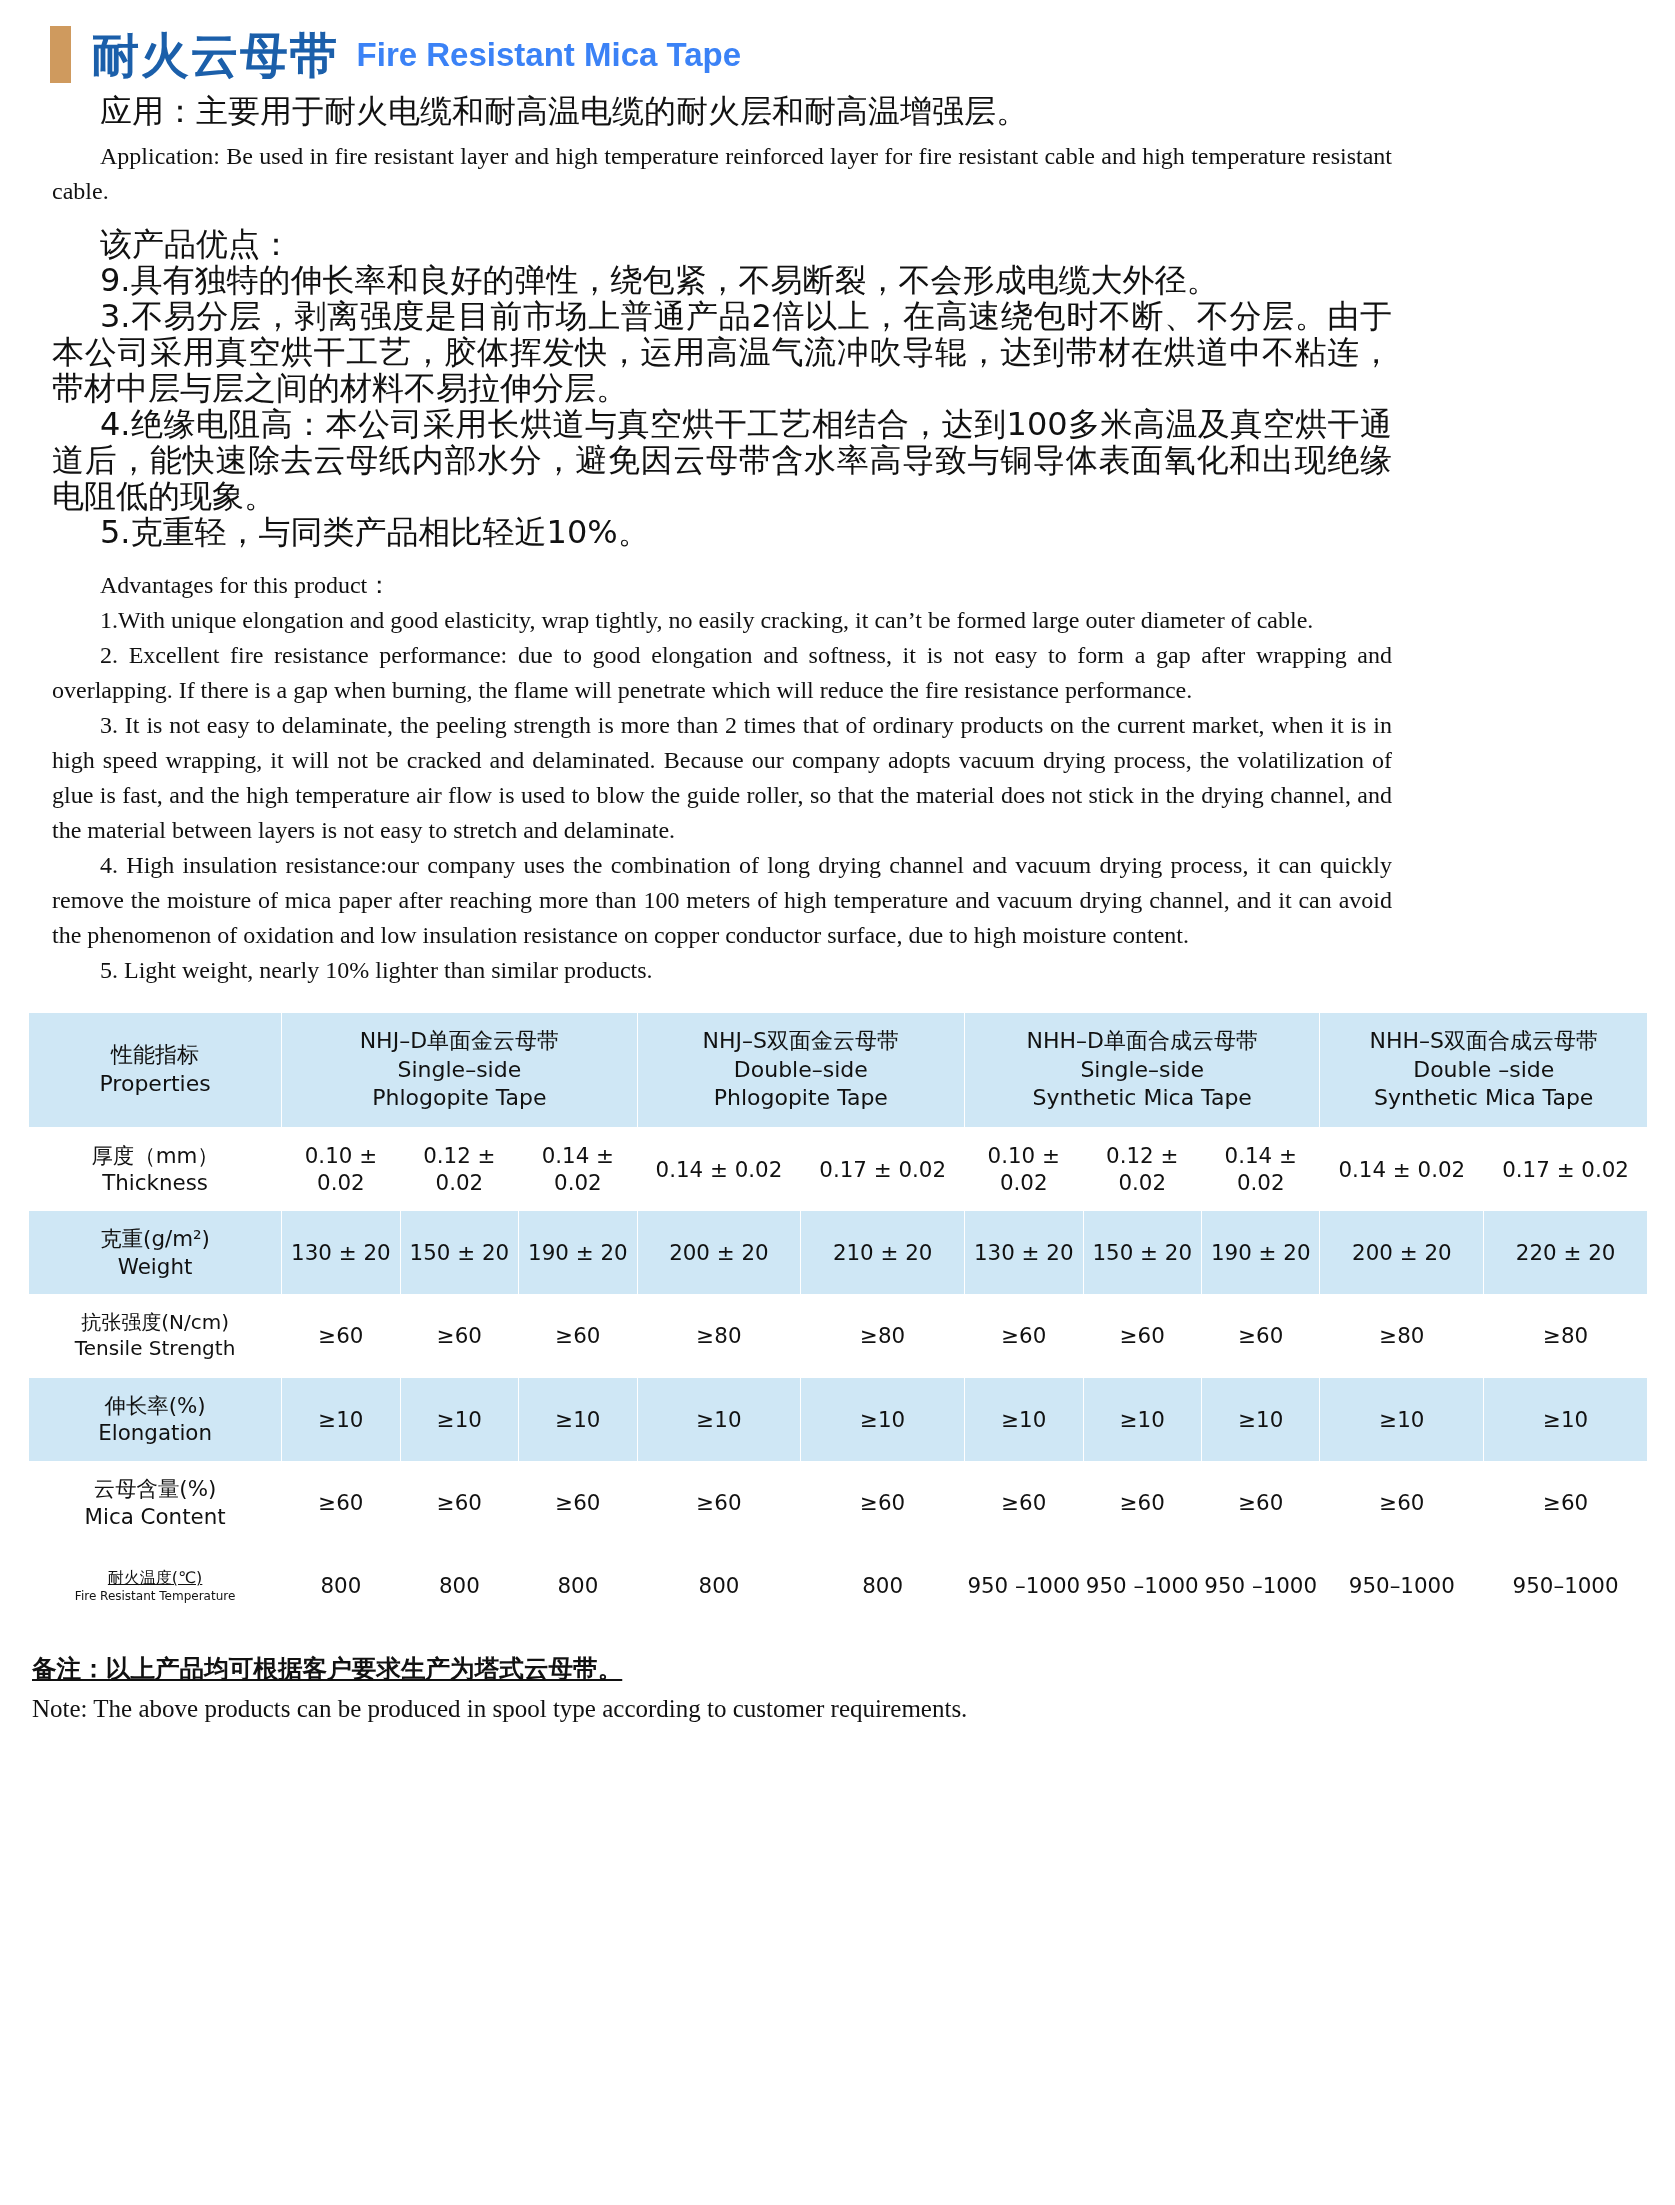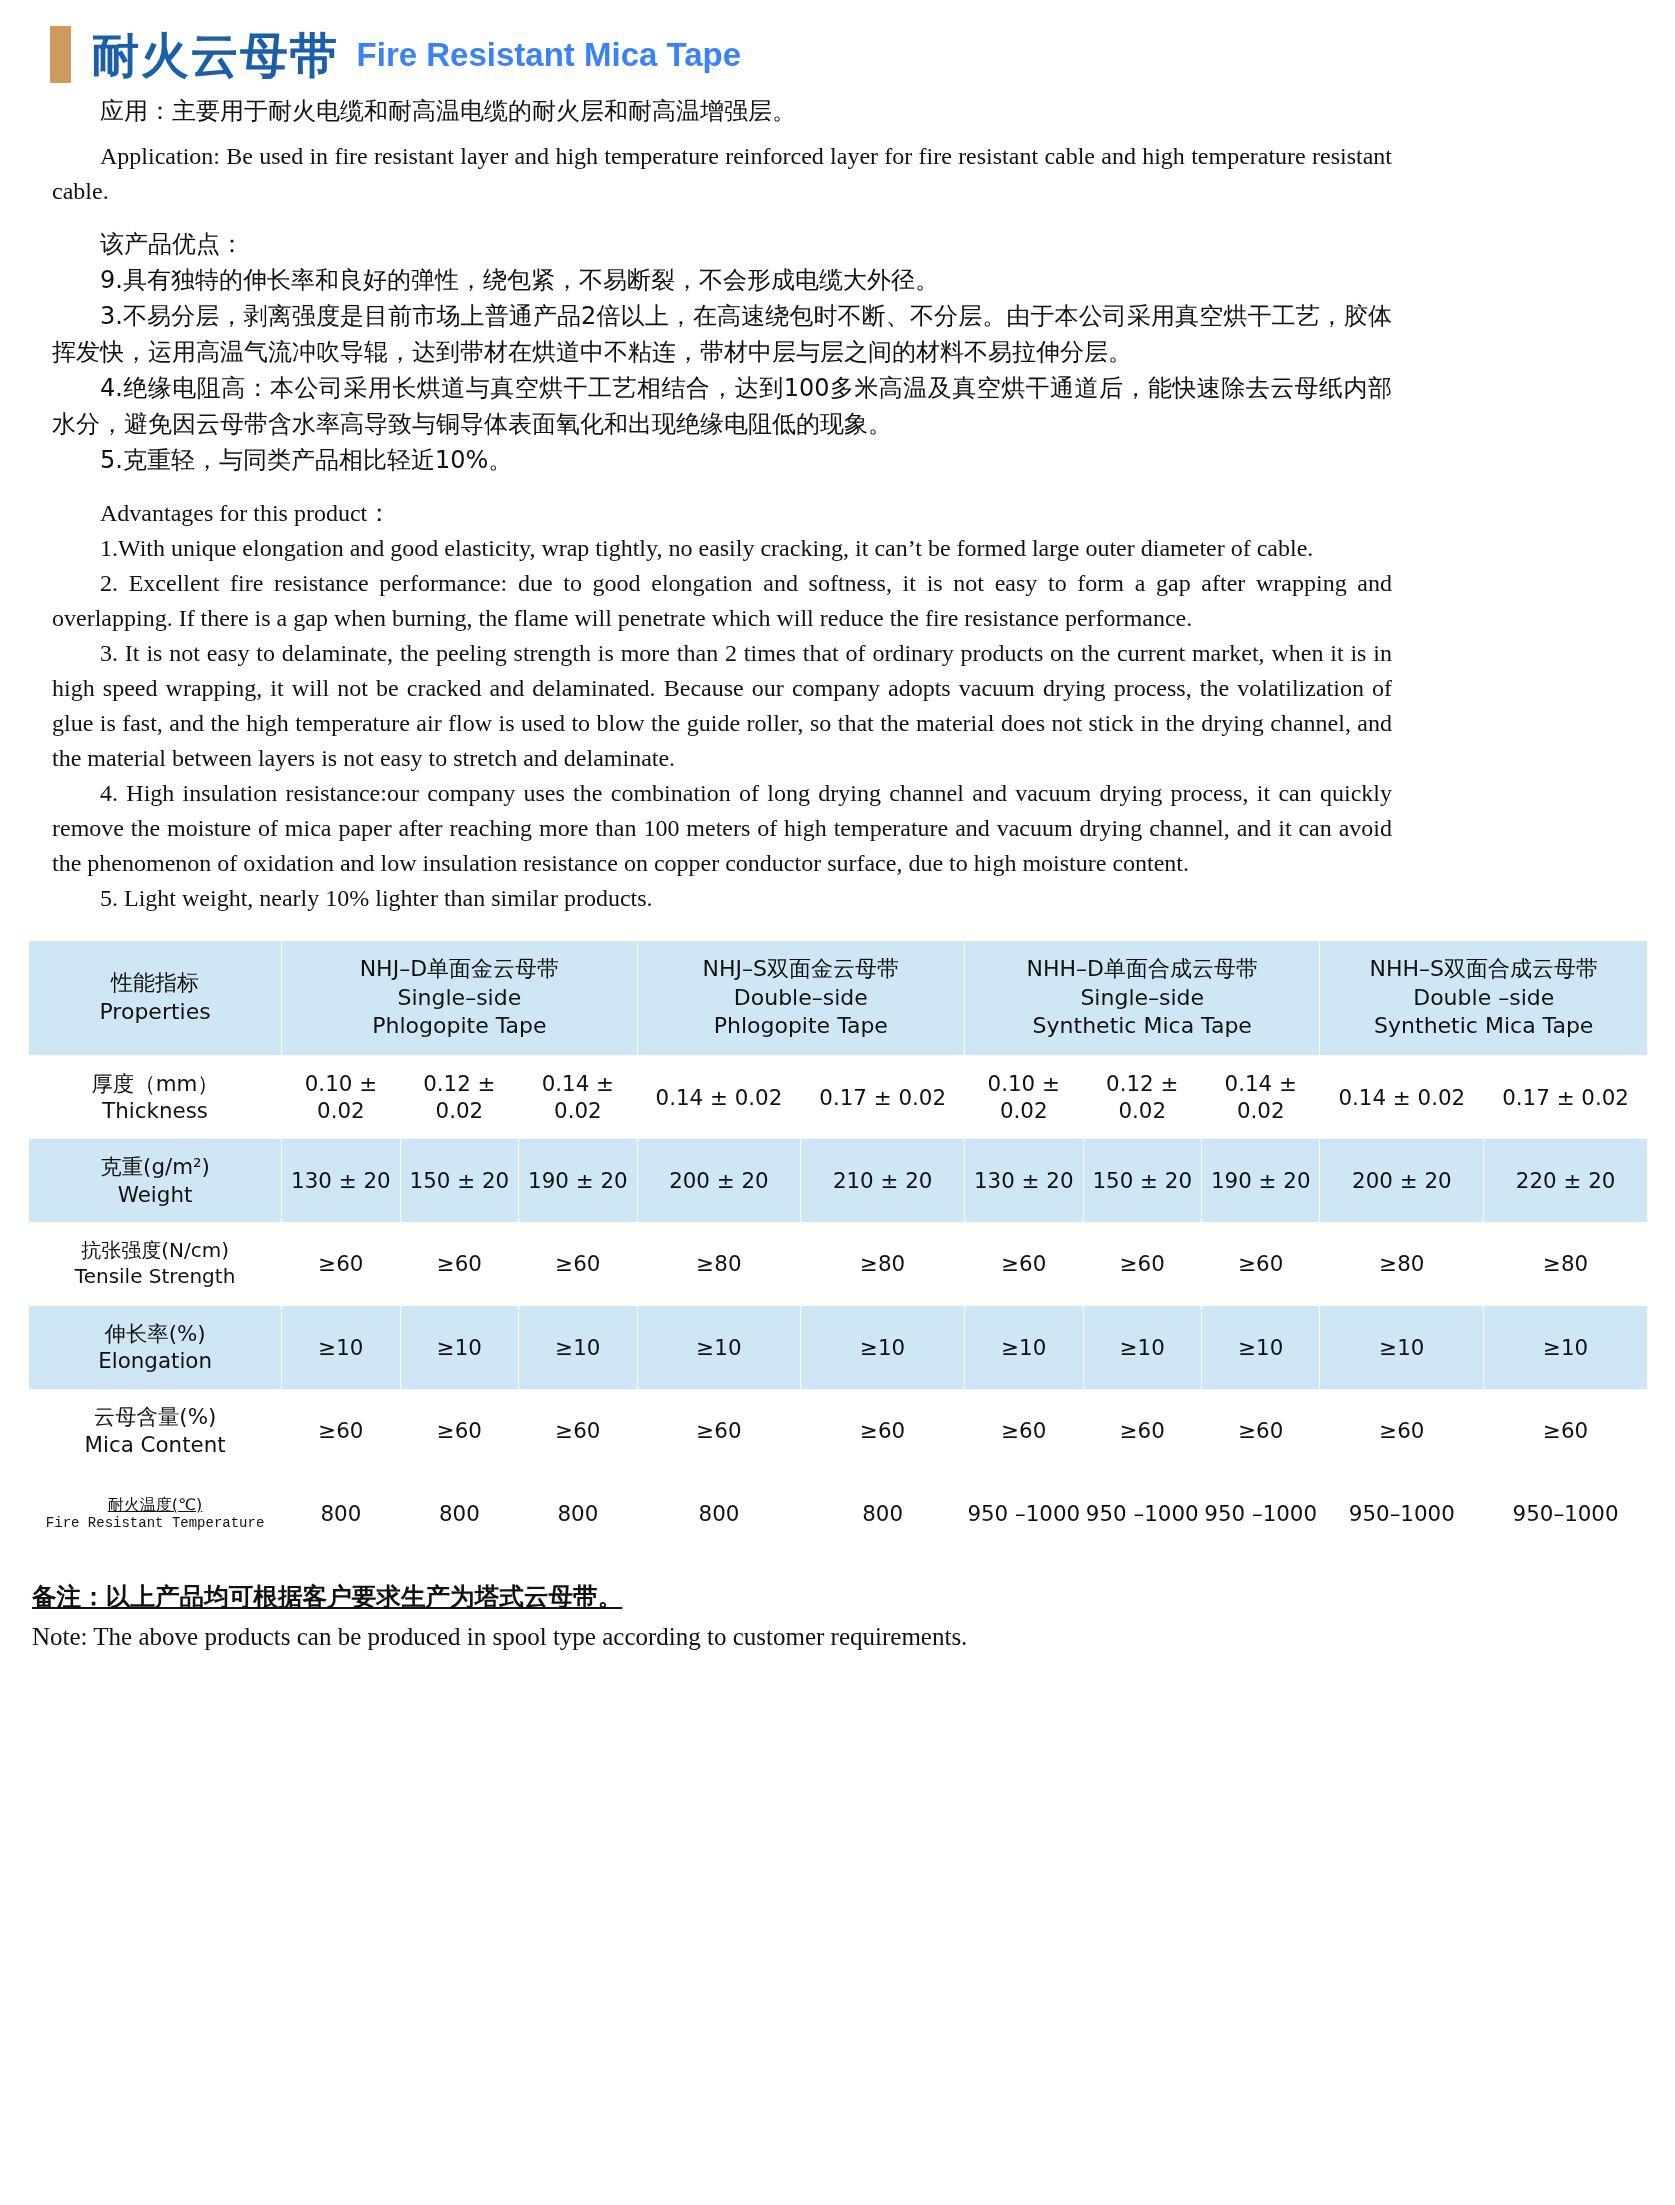--- a/index.html
+++ b/index.html
@@ -60,21 +60,21 @@
   
   .body-block {
     padding: 0 24px 0 24px;
     margin-top: 17.4px;
   }
   p {
     margin: 0;
   }
   .cn {
     font-family: "DejaVu Sans", "Liberation Sans", sans-serif;
-    font-size: 24px;
+    font-size: 32px;
     line-height: 36px;
     color: #111;
     text-align: justify;
     text-justify: inter-ideograph;
   }
   .cn.indent {
     text-indent: 48px;
   }
   .en {
     font-family: "Liberation Serif", "DejaVu Serif", serif;
@@ -118,21 +118,21 @@
   .hdr .hdr-en { display: block; }
 
   .rowlabel {
     font-size: 21.4px;
     line-height: 1.3;
   }
   .rowlabel .lab-cn { display: block; }
   .rowlabel .lab-en { display: block; }
   .lab-small-cn { font-size: 20px; }
   .lab-small-en { font-size: 20px; }
-  .lab-xsmall-en { font-size: 14px; font-family: Liberation Mono, monospace; }
+  .lab-xsmall-en { font-size: 12px; }
   .lab-xsmall-cn { font-size: 16px; text-decoration: underline; }
 
   .rowbody td { height: 76px; }
 
   
   .footer {
     margin-top: 20.6px;
     padding: 0 4px;
   }
   .note-cn {

